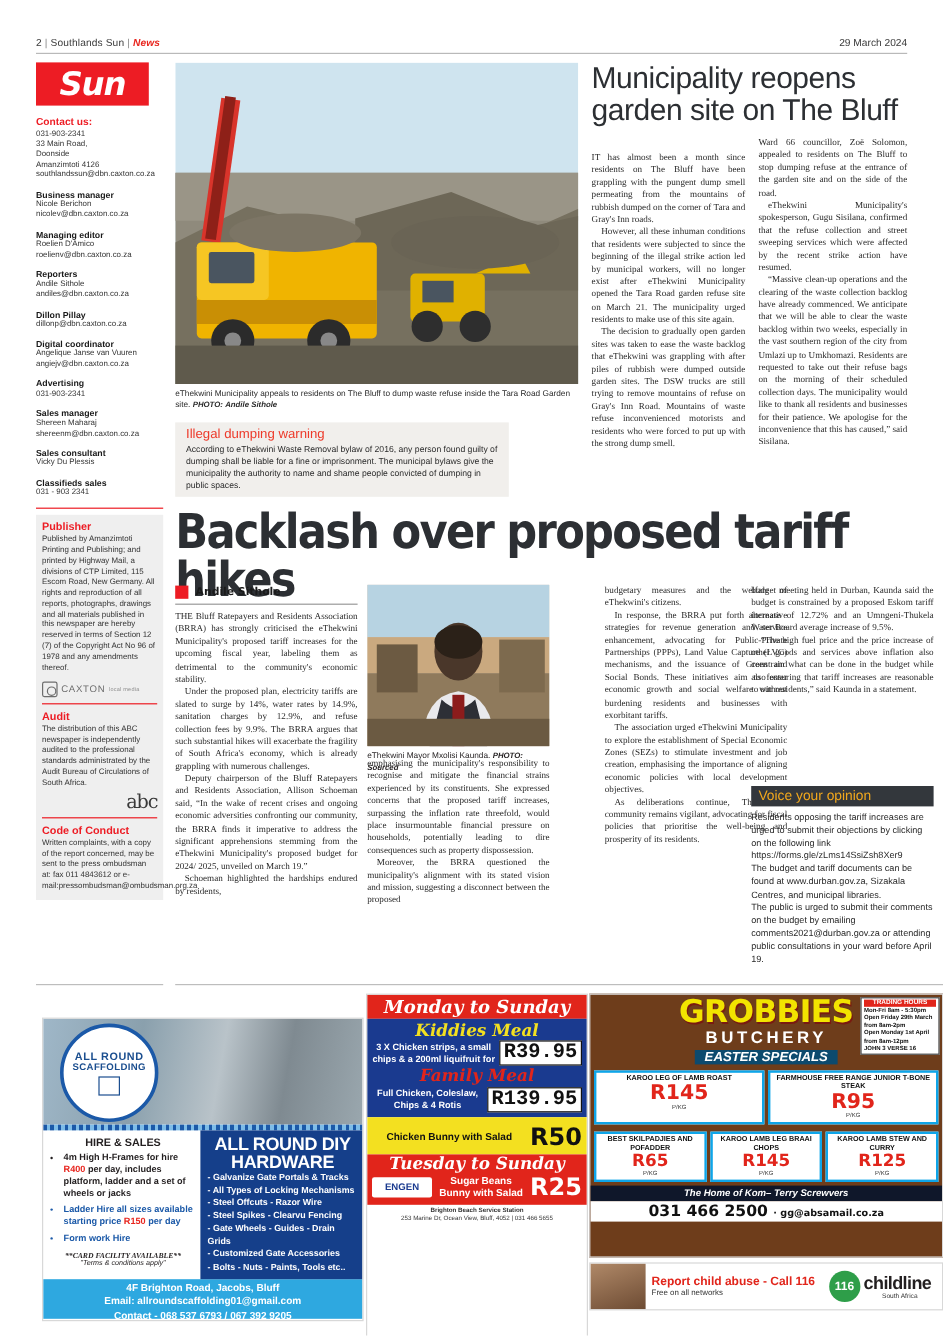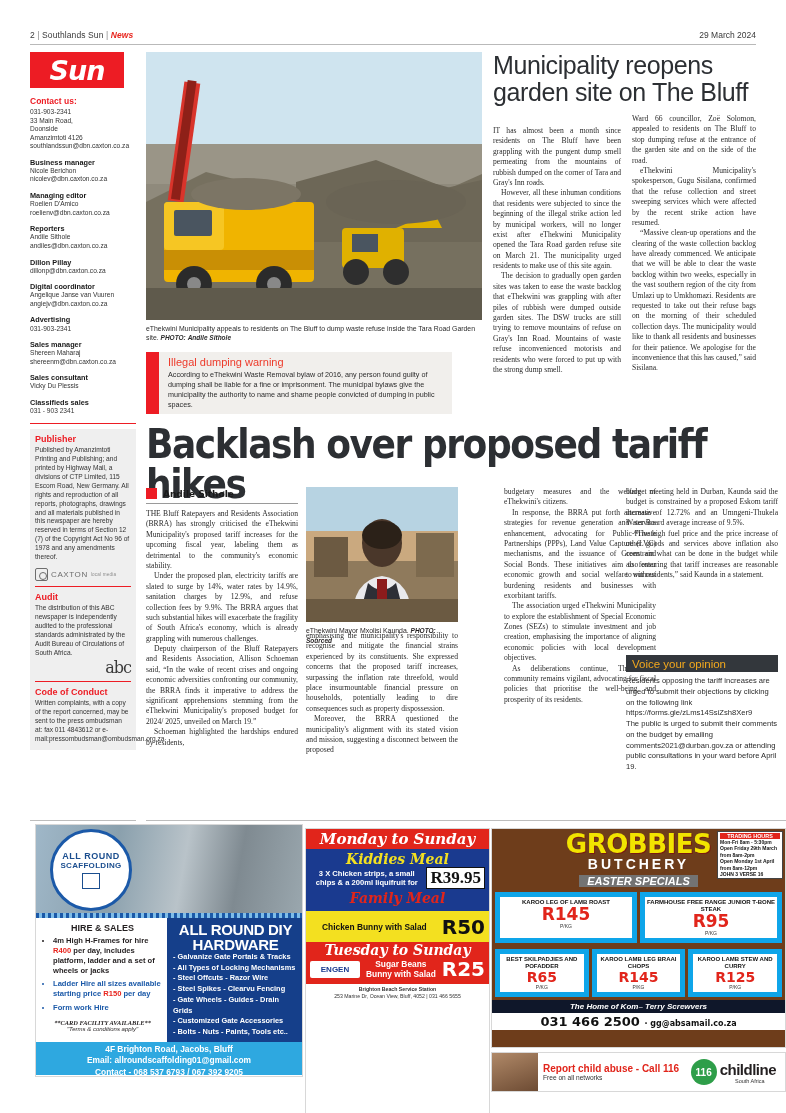--- a/index.html
+++ b/index.html
@@ -40,21 +40,21 @@
   .caxton-txt { font-size:8px; color:#6d6d6d; letter-spacing:.6px; }
   .caxton-sub { font-size:4.6px; color:#8d8d8d; letter-spacing:.2px; }
   .abc { text-align:right; font-size:16px; color:#3a3a3a; font-family:"DejaVu Serif", serif; letter-spacing:-1px; line-height:1; margin-top:2px;}
 
   
   .photo-top { position:absolute; left:146px; top:52px; width:336px; height:268px; overflow:hidden; }
   .photo-cap { position:absolute; left:146px; top:324px; width:336px; font-size:6.9px; line-height:1.35; color:#2b2b2b; }
   .photo-cap .credit { font-style:italic; font-weight:bold; font-size:6.5px; }
 
   
-  .warnwrap { position:absolute; left:146px; top:352px; width:306px; height:62px; display:flex; }
+  .warnwrap { position:absolute; left:146px; top:352px; width:278px; height:62px; display:flex;flex-direction:column; }
   .warn-bar { width:13px; background:#ed1c24; }
   .warn-body { flex:1; background:#f1efec; padding:4px 7px 4px 9px; }
   .warn-body h5 { margin:0 0 2px 0; font-size:11px; color:#ed3a2a; font-weight:normal; font-family:"Liberation Sans", sans-serif; }
   .warn-body p { margin:0; font-size:7.2px; line-height:1.37; color:#2b2b2b; }
 
   
   .a1-head { position:absolute; left:493px; top:52px; width:263px; font-size:25px; line-height:1.08; font-weight:normal; color:#2c2f33; font-family:"Liberation Sans", sans-serif; letter-spacing:-.4px; }
   .a1-c1 { position:absolute; left:493px; top:126px; width:128px; }
   .a1-c2 { position:absolute; left:632px; top:114px; width:124px; }
   .bodytext { font-family:"Liberation Serif", serif; font-size:7.6px; line-height:1.37; color:#2a2a2a; text-align:justify; }
@@ -83,21 +83,21 @@
   
   .voice-hd { position:absolute; left:626px; top:655px; width:152px; height:17px; background:#33373c; display:flex; align-items:center; padding-left:6px; }
   .voice-hd span { color:#f2a81d; font-size:11.5px; }
   .voice-body { position:absolute; left:626px; top:676px; width:152px; font-size:7.6px; line-height:1.42; color:#2a2a2a; font-family:"Liberation Sans", sans-serif; }
   .voice-body p { margin:0; }
 
   .rule-mid { position:absolute; left:146px; top:820px; width:640px; height:1px; background:#bdbdbd; }
   .rule-left { position:absolute; left:30px; top:820px; width:106px; height:1px; background:#bdbdbd; }
 
   
-  .ad-scaf { position:absolute; left:35px; top:824px; width:268px; height:253px; border:1px solid #d8d8d8; background:#fff; overflow:hidden; }
+  .ad-scaf { position:absolute; left:35px; top:848px; width:268px; height:253px; border:1px solid #d8d8d8; background:#fff; overflow:hidden; }
   .scaf-photos { height:88px; background:linear-gradient(100deg,#9fb7c8 0%,#8aa0ad 30%,#b9c3c9 55%,#7f8a91 75%,#9aa7ae 100%); position:relative; }
   .scaf-seal { position:absolute; left:14px; top:4px; width:82px; height:82px; border-radius:50%; background:#fff; border:3px solid #1b59a8; display:flex; flex-direction:column; align-items:center; justify-content:center; }
   .scaf-seal .t1 { font-size:9px; font-weight:bold; color:#1b4e8f; letter-spacing:.5px; }
   .scaf-seal .t2 { font-size:8px; font-weight:bold; color:#1b4e8f; letter-spacing:.3px; }
   .scaf-seal .ic { width:18px; height:16px; border:1.5px solid #1b4e8f; margin-top:3px; }
   .scaf-strip { height:5px; background:repeating-linear-gradient(90deg,#1b59a8 0 3px,#7fbde8 3px 6px); }
   .scaf-cols { display:flex; height:124px; }
   .scaf-left { width:132px; padding:5px 4px 3px 6px; }
   .scaf-left .hd { text-align:center; font-size:9px; font-weight:bold; margin-bottom:3px; }
   .scaf-left ul { margin:0; padding-left:11px; }
@@ -110,33 +110,33 @@
   .scaf-right .hd { text-align:center; font-size:15px; font-weight:bold; line-height:1; letter-spacing:-.3px; }
   .scaf-right .it { font-size:7.4px; font-weight:bold; line-height:1.45; }
   .scaf-bar { height:33px; background:#2ea8e0; color:#fff; text-align:center; padding-top:2px; }
   .scaf-bar div { font-size:8.4px; font-weight:bold; line-height:1.35; }
 
   .ad-kfc { position:absolute; left:305px; top:828px; width:185px; height:311px; border:1px solid #d8d8d8; overflow:hidden; background:#fff; }
   .kfc-r { background:#e1251b; color:#fff; text-align:center; }
   .kfc-b { background:#1a3a8f; color:#fff; }
   .kfc-y { background:#f3e020; }
   .script { font-family:"DejaVu Serif", serif; font-style:italic; font-weight:bold; }
-  .price { background:#fff; color:#111; font-weight:bold; font-family:Liberation Serif, serif; display:inline-block; padding:0 3px; border:1px solid #111; }
+  .price { background:#fff; color:#111; font-weight:bold; font-family:Liberation Mono, monospace; display:inline-block; padding:0 3px; border:1px solid #111; }
   .kfc-foot { font-size:5.2px; text-align:center; color:#333; line-height:1.3; padding:2px 0; }
 
   .ad-grob { position:absolute; left:491px; top:828px; width:295px; height:220px; border:1px solid #d8d8d8; overflow:hidden; background:#6e3d1b; }
   .grob-hours { position:absolute; right:2px; top:2px; width:66px; background:#fff; border:1px solid #444; padding:1px 2px; }
   .grob-hours .hh { background:#e1251b; color:#fff; font-size:5.4px; font-weight:bold; text-align:center; }
   .grob-hours div.l { font-size:5px; font-weight:bold; color:#111; line-height:1.28; }
   .grob-title { text-align:center; padding-top:3px; }
   .grob-title .g1 { font-size:26px; font-weight:bold; color:#f2e400; font-family:"DejaVu Sans", sans-serif; letter-spacing:-.5px; line-height:.95; text-shadow:1px 1px 0 #7a1a10; }
   .grob-title .g2 { font-size:14px; font-weight:bold; color:#fff; letter-spacing:3px; line-height:1; }
-  .grob-title .g3 { display:inline-block; background:#737373; color:#fff; font-size:11px; font-weight:bold; font-style:italic; padding:0 8px; margin-top:2px; }
+  .grob-title .g3 { display:inline-block; background:#0c4a6e; color:#fff; font-size:11px; font-weight:bold; font-style:italic; padding:0 8px; margin-top:2px; }
   .grob-row { display:flex; gap:3px; padding:3px; }
-  .grob-card { flex:1; background:#fff; border:5px solid #0ea5e9; text-align:center; padding:2px; }
+  .grob-card { flex:1; background:#fff; border:2px solid #0ea5e9; text-align:center; padding:2px; }
   .grob-card .nm { font-size:6px; font-weight:bold; color:#111; line-height:1.18; }
   .grob-card .pr { font-size:17px; font-weight:bold; color:#e1251b; font-family:"DejaVu Sans", sans-serif; line-height:1; }
   .grob-card .pk { font-size:5px; color:#333; }
   .grob-small .pr { font-size:14px; }
   .grob-bot { background:#0f172a; color:#fff; text-align:center; font-size:8px; font-weight:bold; font-style:italic; padding:2px 0; }
   .grob-phone { background:#fff; text-align:center; font-size:13px; font-weight:bold; color:#111; font-family:"DejaVu Sans", sans-serif; padding:1px 0; }
   .grob-phone span.em { font-size:8px; }
 
   .ad-child { position:absolute; left:491px; top:1052px; width:295px; height:40px; border:1px solid #d8d8d8; background:#fff; display:flex; align-items:center; overflow:hidden; }
   .child-photo { width:46px; height:38px; background:linear-gradient(160deg,#b08968,#6d4b33); }
@@ -342,20 +342,21 @@
   <div class="s2c4 bodytext" id="s2c4">
       <p class="noind">budget meeting held in Durban, Kaunda said the budget is constrained by a proposed Eskom tariff increase of 12.72% and an Umngeni-Thukela Water Board average increase of 9.5%.</p>
       <p>“The high fuel price and the price increase of other goods and services above inflation also constrain what can be done in the budget while also ensuring that tariff increases are reasonable to our residents,” said Kaunda in a statement.</p>
     </div>
 
   <div class="voice-hd">
     <span>Voice your opinion</span>
   </div>
   <div class="voice-body" id="voicebody">
       <p class="noind">Residents opposing the tariff increases are urged to submit their objections by clicking on the following link https://forms.gle/zLms14SsiZsh8Xer9</p>
+      <p>The budget and tariff documents can be found at www.durban.gov.za, Sizakala Centres, and municipal libraries.</p>
       <p>The public is urged to submit their comments on the budget by emailing comments2021@durban.gov.za or attending public consultations in your ward before April 19.</p>
     </div>
 
   <div class="rule-mid"></div>
   <div class="rule-left"></div>
 
   <div class="ad-scaf">
     <div class="scaf-photos">
       <div class="scaf-seal">
         <div class="t1">ALL ROUND</div>
@@ -397,20 +398,24 @@
 
   <div class="ad-kfc">
     <div class="kfc-r script" style="font-size:15px;padding:1px 0">Monday to Sunday</div>
     <div class="kfc-b" style="padding:3px 4px 4px 4px;">
       <div class="script" style="color:#f3e020;font-size:14px;text-align:center;line-height:1.1">Kiddies Meal</div>
       <div style="display:flex;align-items:center;gap:3px;">
         <div style="flex:1;font-size:7.6px;font-weight:bold;text-align:center;line-height:1.3">3 X Chicken strips, a small chips &amp; a 200ml liquifruit for</div>
         <div class="price" style="font-size:17px;">R39.95</div>
       </div>
       <div class="script" style="color:#e1251b;font-size:14px;text-align:center;line-height:1.1;margin-top:2px">Family Meal</div>
+      <div style="display:flex;align-items:center;gap:3px;">
+        <div style="flex:1;font-size:7.6px;font-weight:bold;text-align:center;line-height:1.3">Full Chicken, Coleslaw, Chips &amp; 4 Rotis</div>
+        <div class="price" style="font-size:17px;">R139.95</div>
+      </div>
     </div>
     <div class="kfc-y" style="padding:2px 4px 3px 4px;">
       <div style="display:flex;align-items:center;gap:3px;margin-top:2px">
         <div style="flex:1;font-size:8.4px;font-weight:bold;text-align:center;line-height:1.25;color:#111">Chicken Bunny with Salad</div>
         <div style="font-size:20px;font-weight:bold;font-family:'DejaVu Sans',sans-serif;color:#111">R50</div>
       </div>
     </div>
     <div class="kfc-r" style="padding:1px 4px 3px 4px;text-align:left">
       <div class="script" style="font-size:14px;text-align:center;line-height:1.05">Tuesday to Sunday</div>
       <div style="display:flex;align-items:center;gap:3px;">

